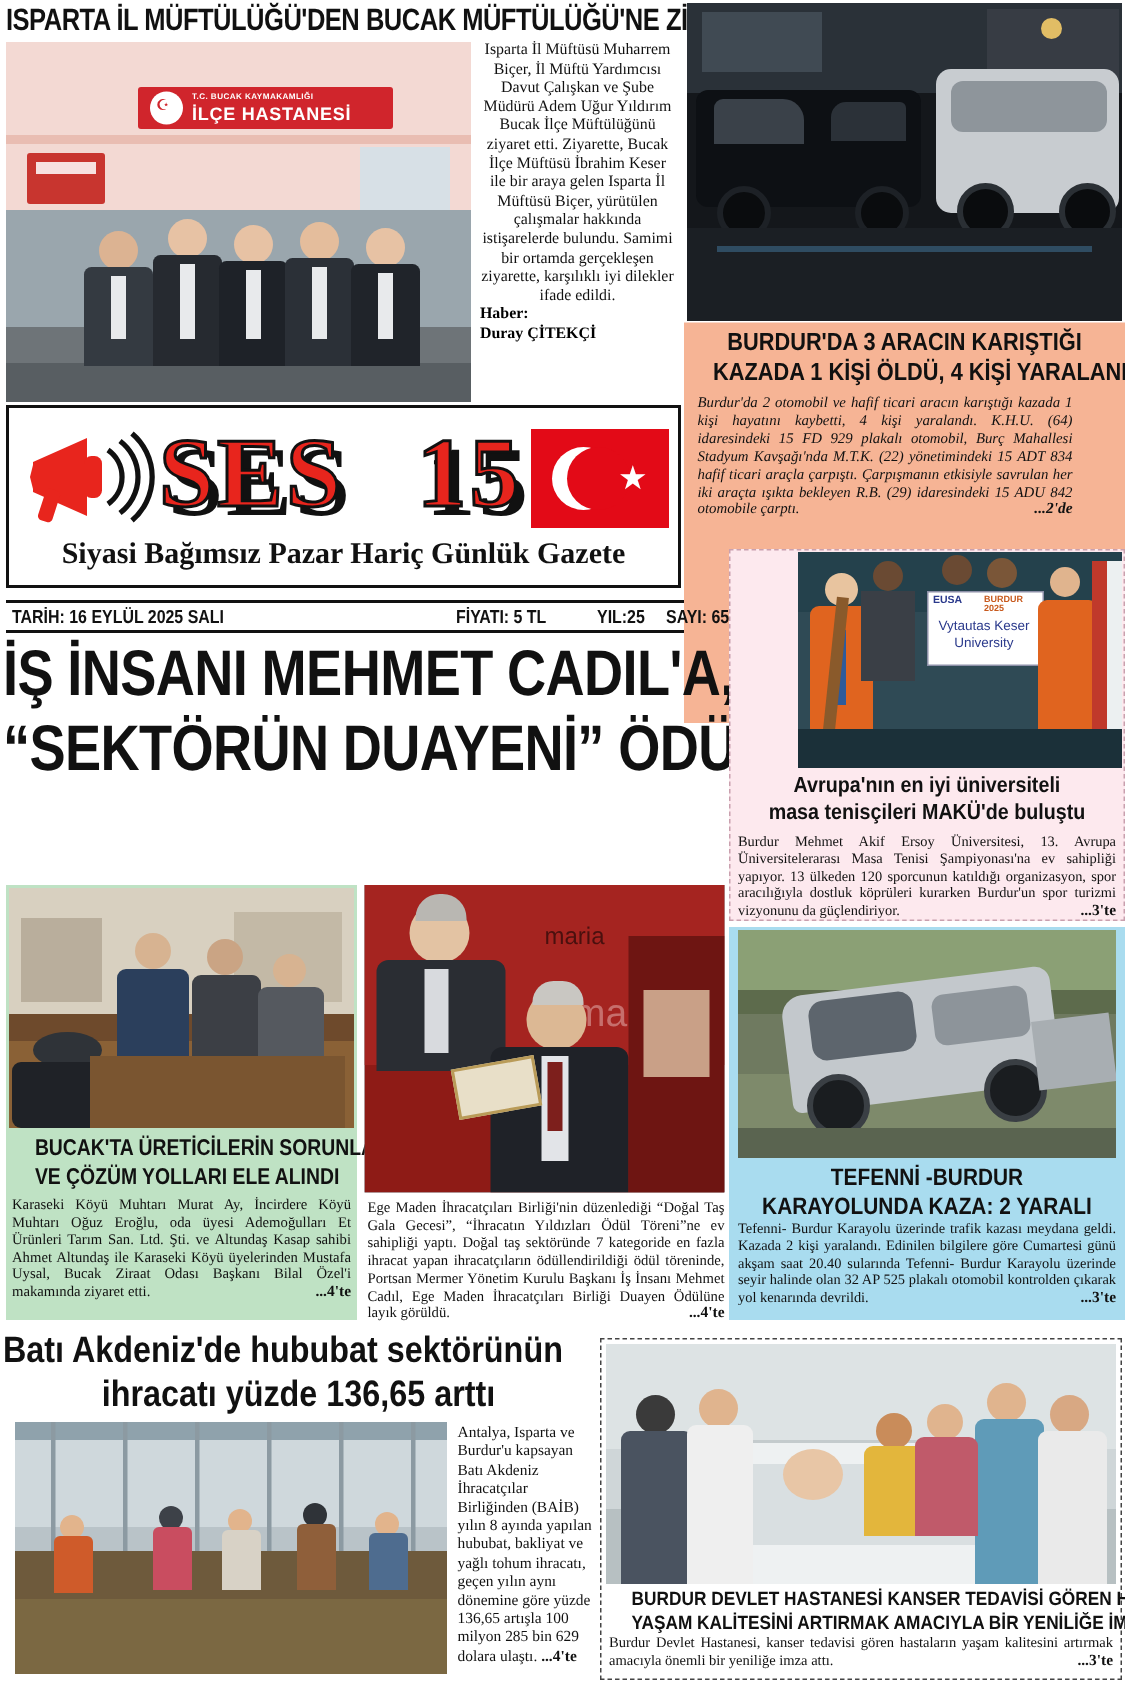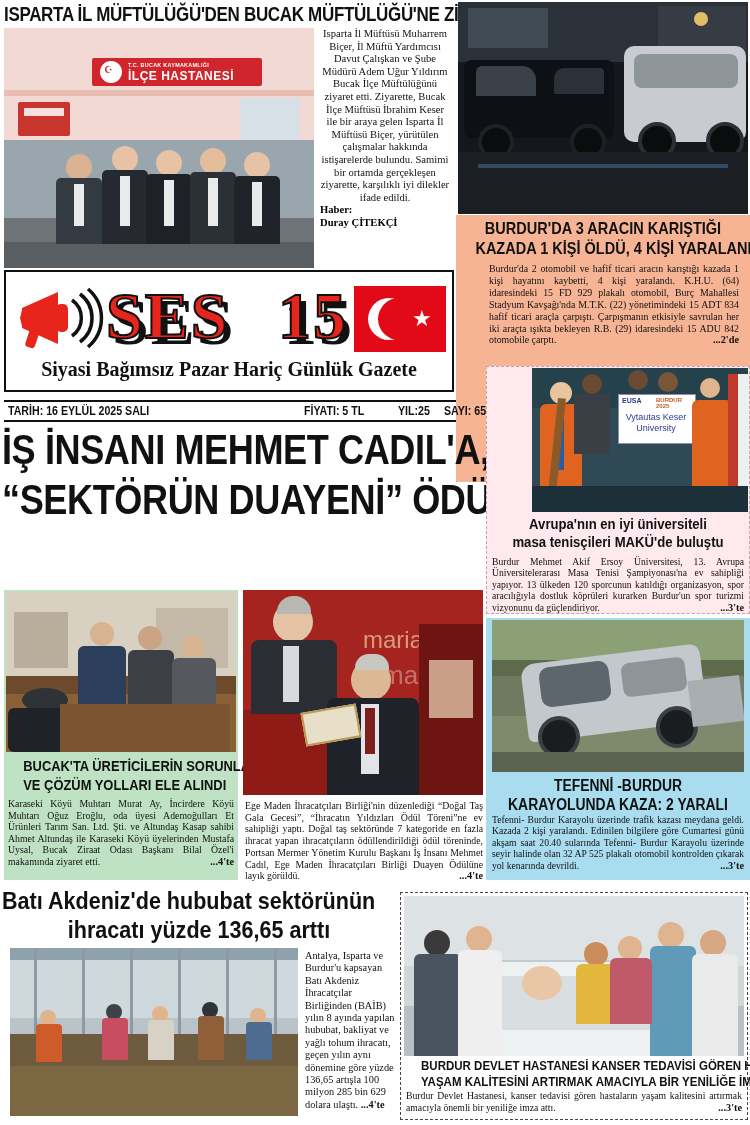--- a/index.html
+++ b/index.html
@@ -27,21 +27,21 @@
   #mufti-text .body-text{font-size:10.6px;line-height:12.6px;text-align:center;}
   #mufti-text .haber{font-weight:bold;font-size:10.6px;line-height:12.6px;}
 
   
   #crash-photo{left:458px;top:2px;width:290px;height:212px;}
   #crash-band{position:absolute;left:456px;top:215px;width:294px;height:267px;
       background:#f6b495;}
   #crash-head{position:absolute;left:458px;top:218px;width:290px;}
   #crash-head div{font-family:"Liberation Sans",sans-serif;font-weight:bold;font-size:16.5px;
       text-align:center;transform:scaleX(.88);white-space:nowrap;color:#111;line-height:20px;}
-  #crash-body{position:absolute;left:489px;top:263px;width:250px;}
+  #crash-body{position:absolute;left:465px;top:263px;width:250px;font-style:italic;}
   #crash-body .body-text{font-size:9.9px;line-height:11.9px;}
 
   
   #masthead{position:absolute;left:4px;top:270px;width:450px;height:122px;
       border:2px solid #111;background:#fff;box-sizing:border-box;}
   #logo-text{position:absolute;left:100px;top:4px;width:245px;height:80px;}
   .ses-word{position:absolute;font-family:"Liberation Serif",serif;font-weight:bold;
       font-size:66px;color:#e8251d;-webkit-text-stroke:2px #111;letter-spacing:2px;}
   .ses-shadow{position:absolute;font-family:"Liberation Serif",serif;font-weight:bold;
       font-size:66px;color:#111;letter-spacing:2px;}
@@ -293,21 +293,21 @@
     <div>VE ÇÖZÜM YOLLARI ELE ALINDI</div>
   </div>
   <div id="bucak-body">
     <div class="body-text"><span>Karaseki Köyü Muhtarı Murat Ay, İncirdere Köyü Muhtarı Oğuz Eroğlu, oda üyesi Ademoğulları Et Ürünleri Tarım San. Ltd. Şti. ve Altundaş Kasap sahibi Ahmet Altundaş ile Karaseki Köyü üyelerinden Mustafa Uysal, Bucak Ziraat Odası Başkanı Bilal Özel'i makamında ziyaret etti.</span>
       <span class="cont">...4'te</span></div>
   </div>
 
   <div class="photo" id="award-photo">
     <div style="left:0;top:0;width:240px;height:205px;background:#8e1b16;"></div>
     <div style="left:0;top:0;width:240px;height:120px;background:#a52420;"></div>
-    <div style="left:120px;top:36px;width:110px;height:40px;color:#fef9c3;font-size:24px;font-family:'Liberation Sans',sans-serif;opacity:.55;">maria</div>
+    <div style="left:120px;top:26px;width:110px;height:40px;color:#000000;font-size:16px;font-family:'Liberation Sans',sans-serif;opacity:.55;">maria</div>
     <div style="left:126px;top:70px;width:110px;height:40px;color:#e8b9b7;font-size:26px;font-family:'Liberation Sans',sans-serif;opacity:.5;">small</div>
     <div style="left:30px;top:12px;width:40px;height:40px;border-radius:50%;background:#e3c3a3;"></div>
     <div style="left:34px;top:6px;width:34px;height:18px;border-radius:16px 16px 0 0;background:#b9b7b2;"></div>
     <div style="left:8px;top:50px;width:86px;height:74px;background:#2a2d33;border-radius:8px 8px 0 0;"></div>
     <div style="left:40px;top:56px;width:16px;height:56px;background:#d8dade;"></div>
     <div style="left:108px;top:70px;width:40px;height:40px;border-radius:50%;background:#dcb894;"></div>
     <div style="left:112px;top:64px;width:34px;height:16px;border-radius:14px 14px 0 0;background:#c9c7c2;"></div>
     <div style="left:84px;top:108px;width:92px;height:97px;background:#1f2228;border-radius:8px 8px 0 0;"></div>
     <div style="left:118px;top:114px;width:18px;height:70px;background:#e2e4e8;"></div>
     <div style="left:122px;top:118px;width:10px;height:46px;background:#7d1f1c;"></div>

